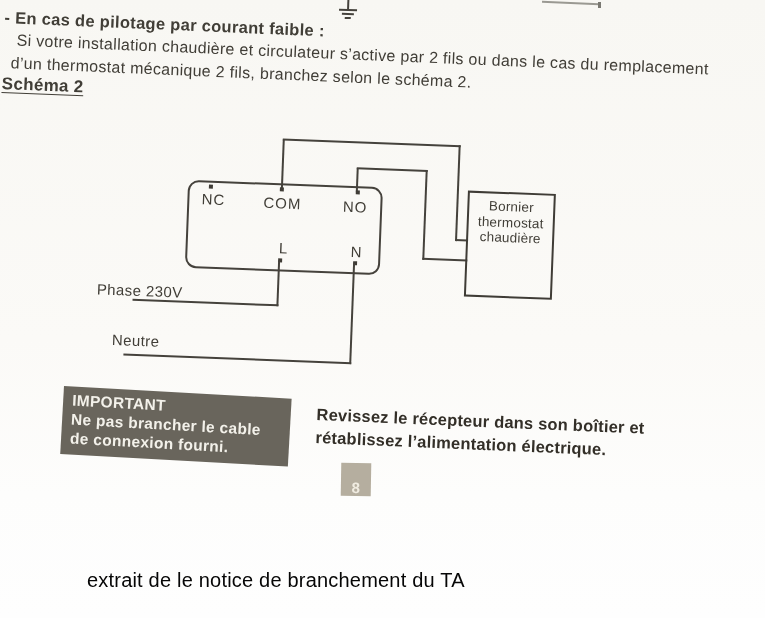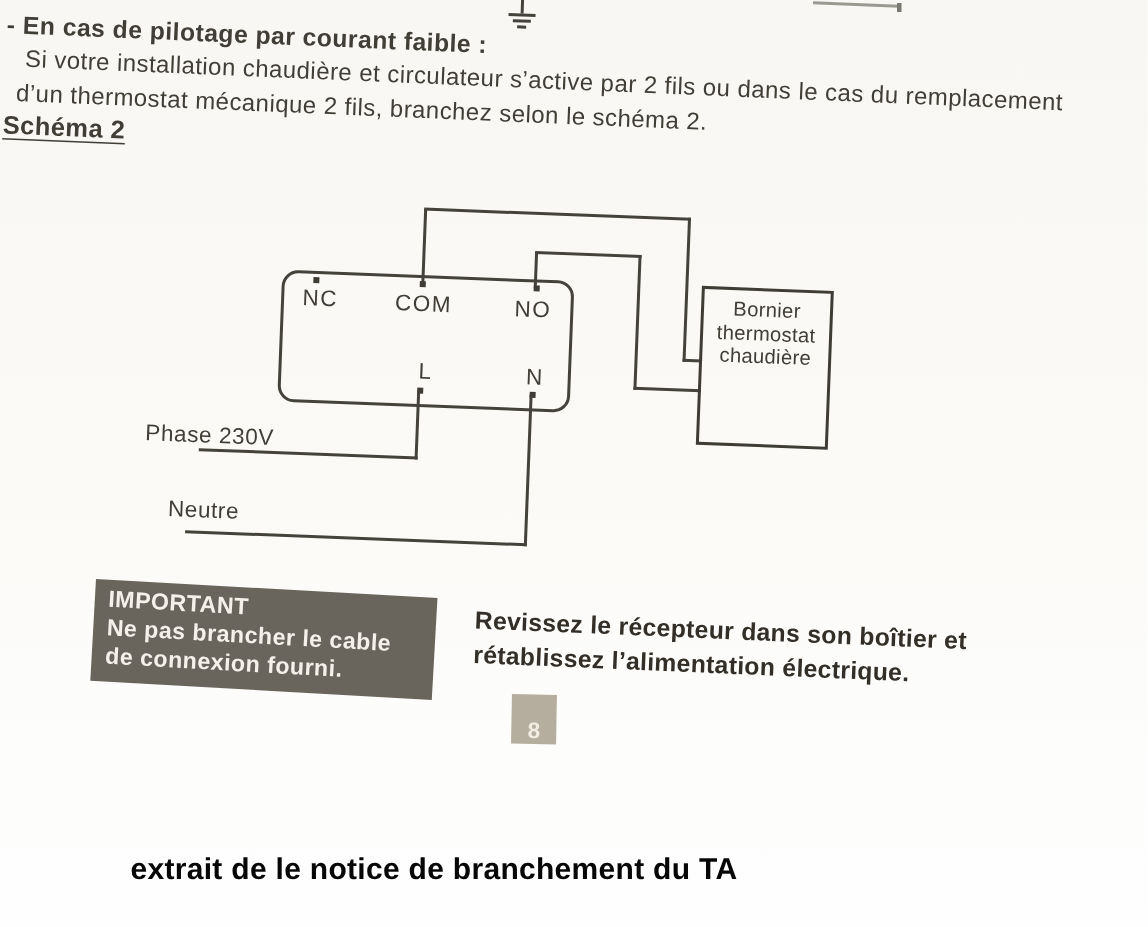--- a/index.html
+++ b/index.html
@@ -75,21 +75,21 @@
   
   .pagenum{
     position:absolute;left:341px;top:463px;width:30px;height:33px;
     background:#b5ae9f;transform:rotate(1deg);
     display:flex;align-items:flex-end;justify-content:center;
   }
   .pagenum span{color:#f0ece1;font-weight:bold;font-size:15px;line-height:17px;}
   
   .caption{
     position:absolute;left:87px;top:569px;
-    font-size:20px;font-weight:bold;color:#060606;letter-spacing:.2px;white-space:nowrap;
+    font-size:20px;font-weight:normal;color:#060606;letter-spacing:.2px;white-space:nowrap;
   }
 </style>
 </head>
 <body>
 
 <div class="page">
 
   <div class="artifact">
     <div class="ln"></div>
     <div class="nub"></div>

